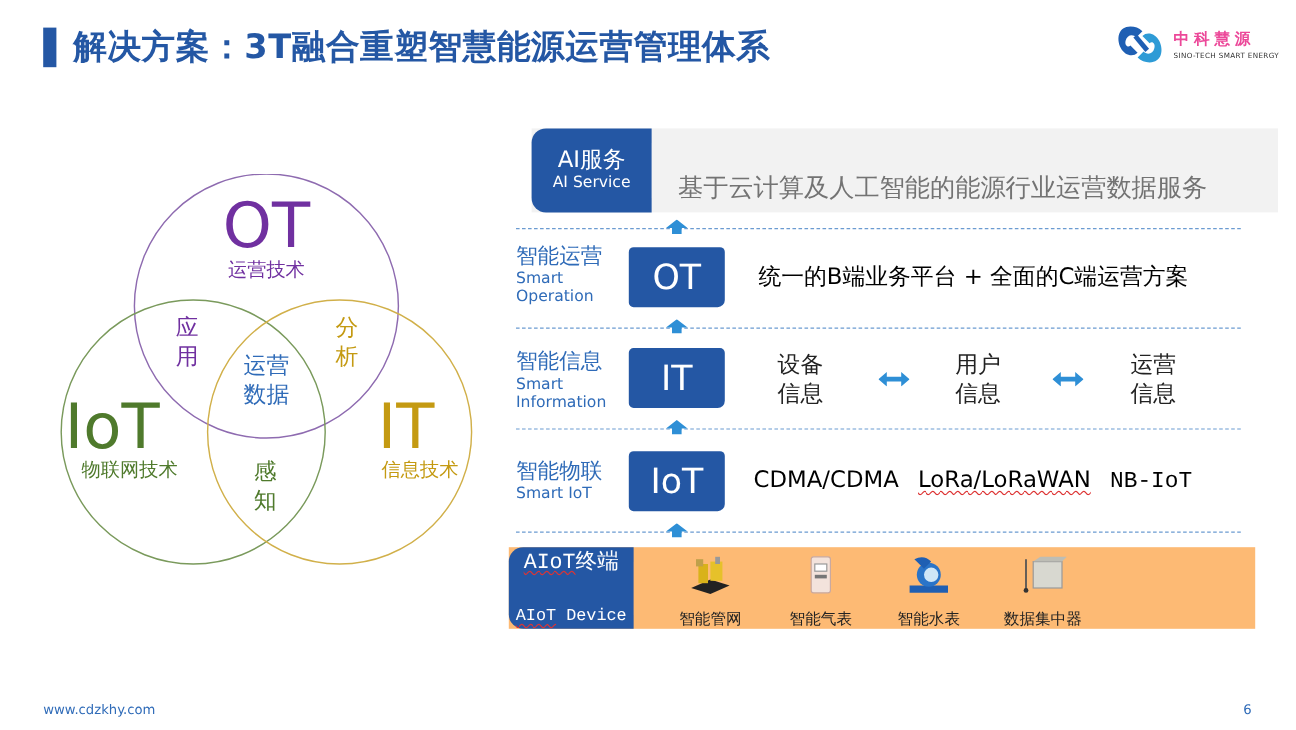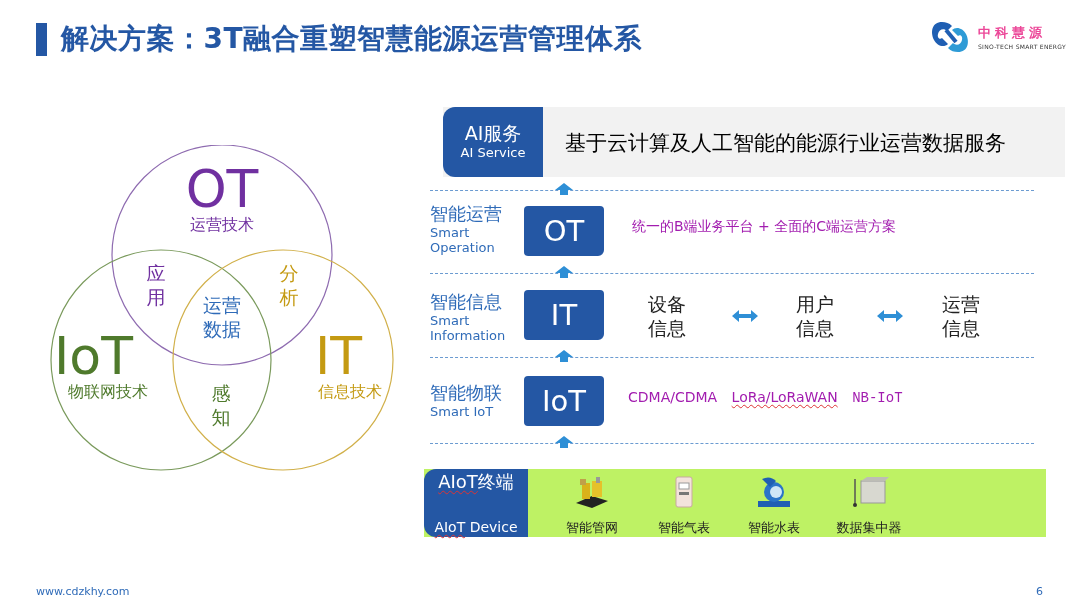--- a/index.html
+++ b/index.html
@@ -25,35 +25,35 @@
   .sub { font-size: 16px; }
   .mid { font-size: 19px; line-height: 24px; }
 
   
   .arch { position: absolute; left: 424px; top: 107px; width: 622px; }
   .row-ai { position: absolute; left: 0; top: 0; width: 622px; height: 70px; background: #f2f2f2; margin-left: 19px; }
   .ai-tab { position: absolute; left: 0; top: 0; width: 100px; height: 70px; background: #2457a4;
             border-radius: 12px 0 0 12px; color: #fff; display: flex; flex-direction: column; justify-content: center; align-items: center; }
   .ai-tab .t1 { font-size: 19px; line-height: 22px; }
   .ai-tab .t2 { font-size: 13px; line-height: 18px; }
-  .ai-desc { position: absolute; left: 122px; top: 22px; font-size: 21px; color: #000000; }
+  .ai-desc { position: absolute; left: 122px; top: 35px; font-size: 21px; color: #737373; }
 
   .dash { position: absolute; left: 6px; width: 604px; border-top: 1.5px dashed #6b9bd1; }
   .uparrow { position: absolute; width: 18px; height: 12px; }
 
   .layer-left { position: absolute; left: 6px; color: #2f6bb8; }
   .layer-left .cn { font-size: 18px; line-height: 22px; color: #2f6bb8; }
   .layer-left .en { font-size: 13px; line-height: 15px; color: #2f6bb8; }
   .badge { position: absolute; left: 100px; width: 80px; height: 50px; background: #2457a4; color: #fff;
            border-radius: 4px 4px 6px 4px; font-size: 29px; display: flex; align-items: center; justify-content: center; }
-  .layer-desc { position: absolute; font-size: 14px; color: #a21caf; }
+  .layer-desc { position: absolute; font-size: 19px; color: #000000; }
   .info { position: absolute; font-size: 19px; line-height: 24px; color: #222; text-align: center; }
   .lr-arrow { position: absolute; width: 26px; height: 12px; }
 
-  .row-dev { position: absolute; left: 0; top: 362px; width: 622px; height: 68px; background: #bef264; }
+  .row-dev { position: absolute; left: 0; top: 349px; width: 622px; height: 68px; background: #fdba74; font-family: Liberation Mono, monospace; }
   .dev-tab { position: absolute; left: 0; top: 0; width: 104px; height: 68px; background: #2457a4;
              border-radius: 12px 0 0 12px; color: #fff; display: flex; flex-direction: column; justify-content: center; align-items: center; }
   .dev-tab .t1 { font-size: 18px; line-height: 24px; }
   .dev-tab .t2 { font-size: 14px; line-height: 18px; margin-top: 24px; }
   .squig { text-decoration: underline wavy #d33; text-decoration-thickness: 1px; text-underline-offset: 2px; }
   .device { position: absolute; top: 6px; width: 80px; text-align: center; }
   .device .ico { width: 40px; height: 34px; margin: 0 auto; }
   .device .lbl { font-size: 13px; color: #222; margin-top: 6px; white-space: nowrap; }
 
   .footer-url { position: absolute; left: 36px; top: 585px; font-size: 11px; color: #2f6bb8; }

